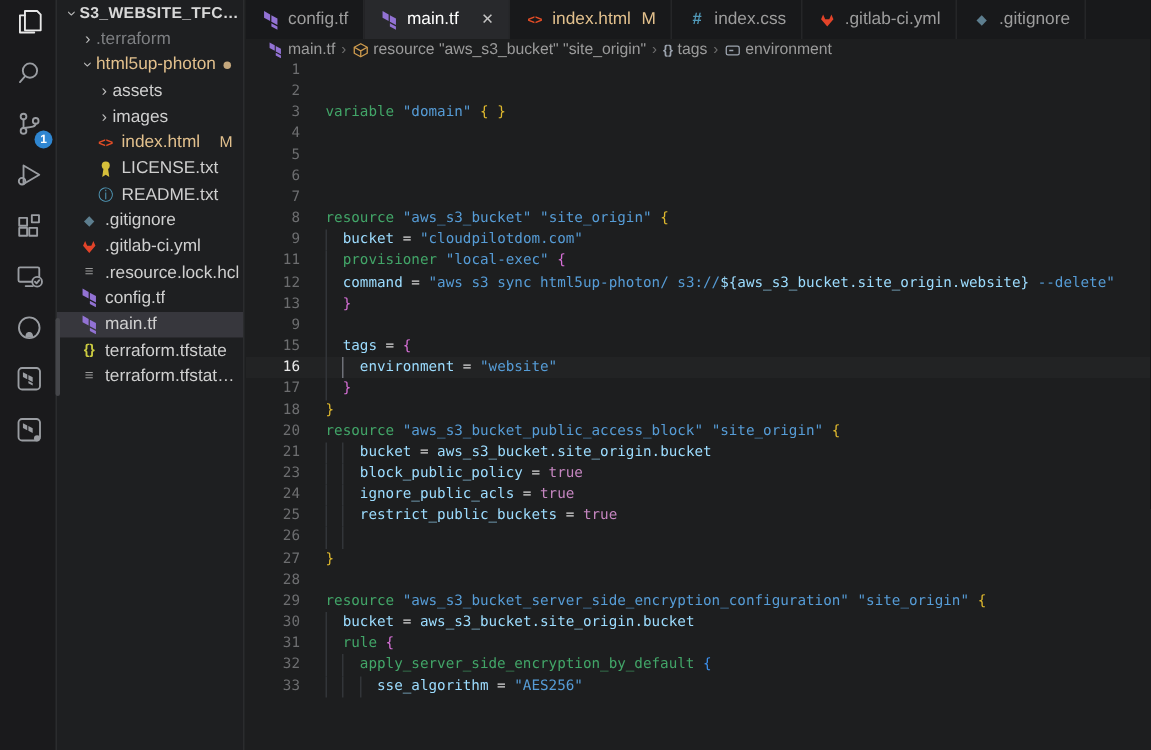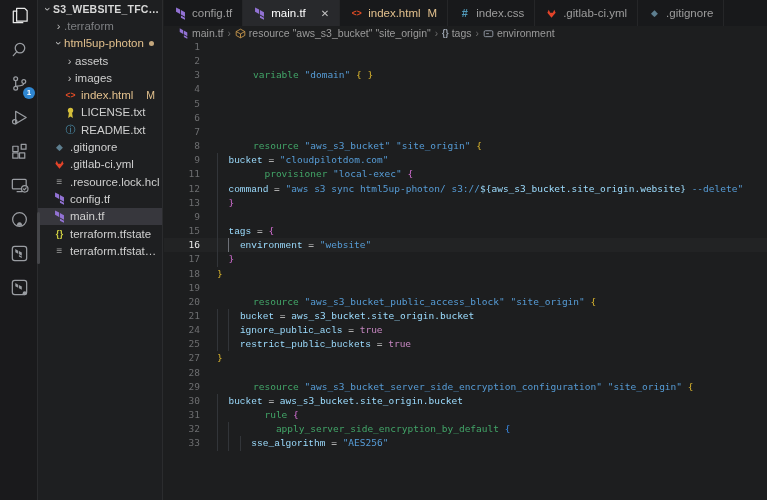--- a/index.html
+++ b/index.html
@@ -73,22 +73,22 @@
   .code{ position:absolute; left:0; right:0; top:40px; bottom:0; overflow:hidden;
     font-family:"DejaVu Sans Mono", monospace; font-size:9.5px; }
   .cl{ position:relative; height:14.17px; line-height:14.17px; display:flex; }
   .cl.cur{ background:rgba(255,255,255,.025); }
   .num{ width:36px; text-align:right; padding-right:0; color:#6d6e70; flex:none;
     font-size:9.5px; }
   .cl.cur .num{ color:#eaeaea; }
   .ct{ position:relative; margin-left:17px; white-space:pre; color:#d4d4d4; }
   .ct i.g{ position:absolute; top:0; bottom:0; width:1px; background:#323539; }
   .ct i.g.ag{ background:#6e7178; }
-  .c-kw{ color:var(--c-kw);margin-left:36px; } .c-str{ color:var(--c-str); }
-  .c-prop{ color:var(--c-prop);font-family:Liberation Mono, monospace; } .c-op{ color:var(--c-op); }
+  .c-kw{ color:var(--c-kw); } .c-str{ color:var(--c-str); }
+  .c-prop{ color:var(--c-prop); } .c-op{ color:var(--c-op); }
   .c-bool{ color:var(--c-bool); } .c-b1{ color:var(--c-b1); }
   .c-b2{ color:var(--c-b2); } .c-b3{ color:var(--c-b3); }
   .c-interp{ color:var(--c-prop); } .c-ref{ color:var(--c-prop); }
 </style>
 </head>
 <body>
 
 <div class="app" style="--c-kw: #42a568; --c-str: #569cd6; --c-prop: #9cdcfe; --c-op: #d4d4d4; --c-bool: #c586c0; --c-b1: #dfb92e; --c-b2: #d670d6; --c-b3: #3b8eea; --c-modified: #e2c08d; --c-html: #e44d26; --c-css: #519aba; --c-json: #cbcb41;">
   <div class="activitybar" id="activitybar">
       <div class="act-item active">
@@ -427,38 +427,42 @@
         </div>
         <div class="cl">
           <span class="num">17</span>
           <span class="ct"><i class="g" style="left: calc(0ch);"></i><span>  </span><span class="c-b2">}</span></span>
         </div>
         <div class="cl">
           <span class="num">18</span>
           <span class="ct"><span class="c-b1">}</span></span>
         </div>
         <div class="cl">
-          <span class="num">19</span>
-          <span class="ct"></span>
-        </div>
-        <div class="cl">
           <span class="num">20</span>
           <span class="ct"><span class="c-kw">resource</span><span> </span><span class="c-str">"aws_s3_bucket_public_access_block"</span><span> </span><span class="c-str">"site_origin"</span><span> </span><span class="c-b1">{</span></span>
         </div>
         <div class="cl">
           <span class="num">21</span>
           <span class="ct"><i class="g" style="left: calc(0ch);"></i><i class="g" style="left: calc(2ch);"></i><span>    </span><span class="c-prop">bucket</span><span class="c-op"> = </span><span class="c-ref">aws_s3_bucket.site_origin.bucket</span></span>
         </div>
         <div class="cl">
+          <span class="num">23</span>
+          <span class="ct"><i class="g" style="left: calc(0ch);"></i><i class="g" style="left: calc(2ch);"></i><span>    </span><span class="c-prop">block_public_policy</span><span class="c-op"> = </span><span class="c-bool">true</span></span>
+        </div>
+        <div class="cl">
           <span class="num">24</span>
           <span class="ct"><i class="g" style="left: calc(0ch);"></i><i class="g" style="left: calc(2ch);"></i><span>    </span><span class="c-prop">ignore_public_acls</span><span class="c-op"> = </span><span class="c-bool">true</span></span>
         </div>
         <div class="cl">
           <span class="num">25</span>
           <span class="ct"><i class="g" style="left: calc(0ch);"></i><i class="g" style="left: calc(2ch);"></i><span>    </span><span class="c-prop">restrict_public_buckets</span><span class="c-op"> = </span><span class="c-bool">true</span></span>
+        </div>
+        <div class="cl">
+          <span class="num">26</span>
+          <span class="ct"><i class="g" style="left: calc(0ch);"></i><i class="g" style="left: calc(2ch);"></i></span>
         </div>
         <div class="cl">
           <span class="num">27</span>
           <span class="ct"><span class="c-b1">}</span></span>
         </div>
         <div class="cl">
           <span class="num">28</span>
           <span class="ct"></span>
         </div>
         <div class="cl">

